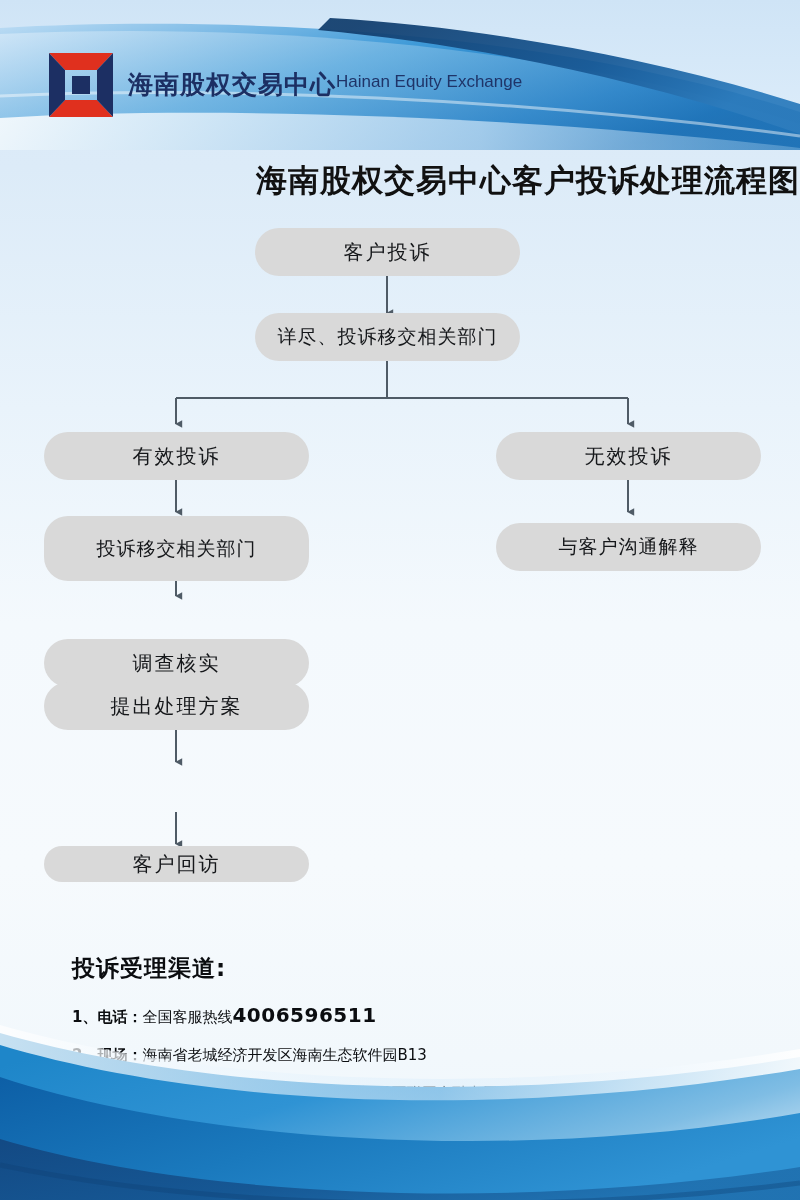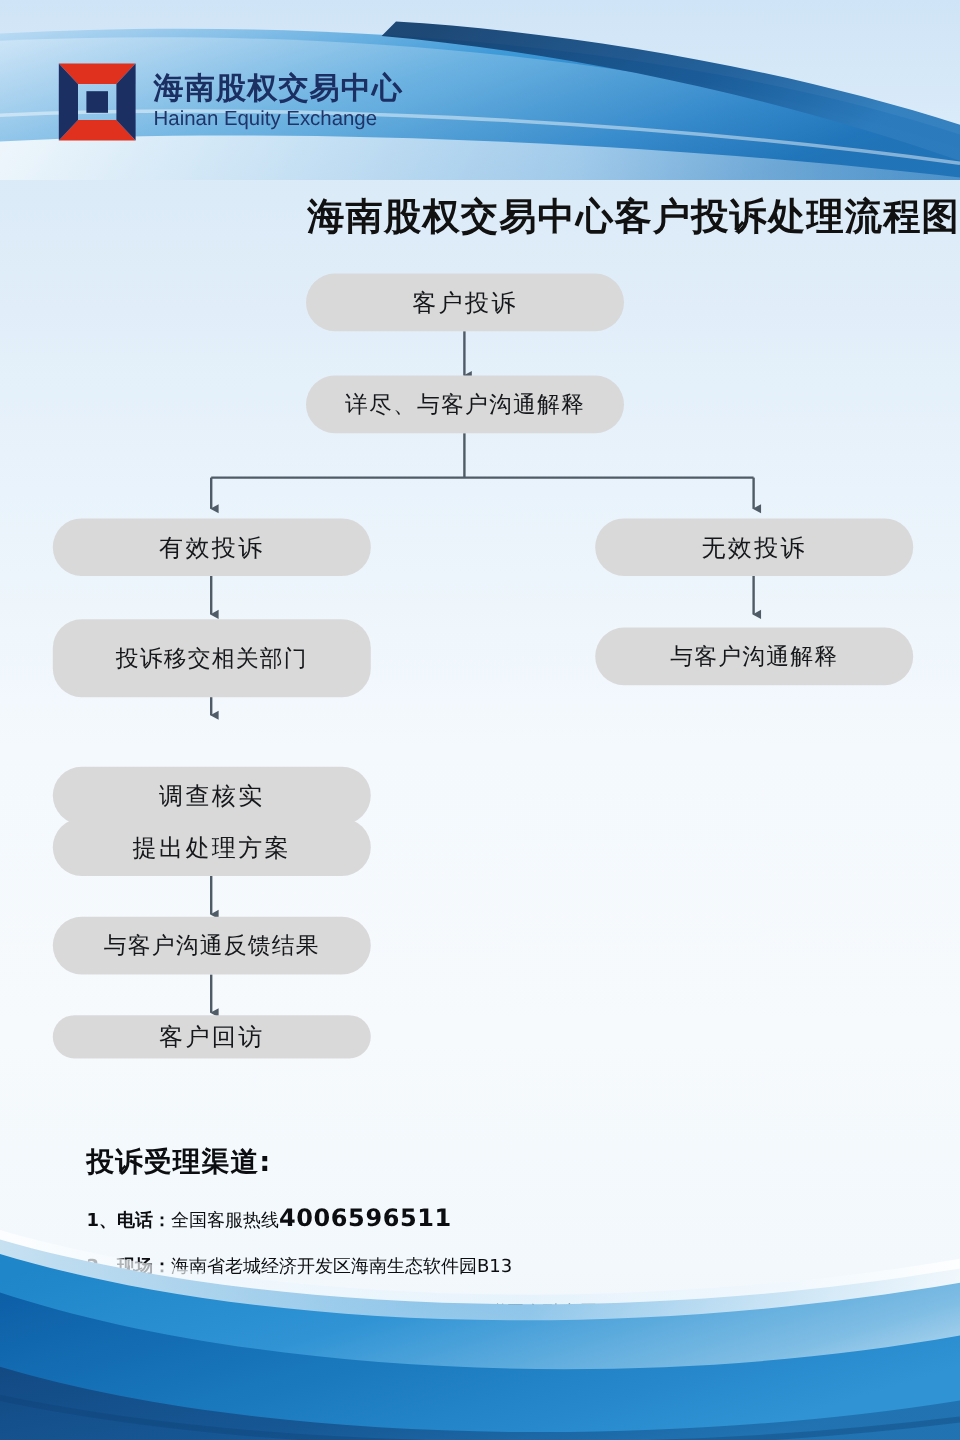--- a/index.html
+++ b/index.html
@@ -27,21 +27,21 @@
   }
   .hdr-svg{position:absolute;left:0;top:0;}
 
   .logo-wrap{
     position:absolute;left:48px;top:52px;
     display:flex;align-items:center;gap:14px;
   }
   .logo-mark{
     position:relative;width:66px;height:66px;flex:none;
   }
-  .logo-text{display:flex;flex-direction:column;justify-content:center;}
+  .logo-text{display:flex;flex-direction:row;justify-content:center;}
   .logo-cn{
     font-size:25px;font-weight:bold;color:#1c2f63;
     letter-spacing:1px;line-height:1.12;
     font-family:"DejaVu Sans","Liberation Sans",sans-serif;
   }
   .logo-en{
     font-size:17px;color:#1f3468;line-height:1.2;margin-top:1px;
     font-family:"Liberation Sans",sans-serif;
   }
 
@@ -177,21 +177,21 @@
       <line x1="628" y1="480" x2="628" y2="512" marker-end="url(#ah)"></line>
     </g>
   </svg>
 
   <div class="flow">
     <div class="node" style="left:255px;top:228px;width:265px;height:48px;">
       <span>客户投诉</span>
     </div>
 
     <div class="node wide" style="left:255px;top:313px;width:265px;height:48px;">
-      <span>详尽、与客户沟通解释</span>
+      <span>详尽、投诉移交相关部门</span>
     </div>
 
     <div class="node" style="left:44px;top:432px;width:265px;height:48px;">
       <span>有效投诉</span>
     </div>
 
     <div class="node" style="left:496px;top:432px;width:265px;height:48px;">
       <span>无效投诉</span>
     </div>
 
@@ -204,23 +204,20 @@
     </div>
 
     <div class="node" style="left:44px;top:599px;width:265px;height:48px;margin-top:40px;">
       <span>调查核实</span>
     </div>
 
     <div class="node" style="left:44px;top:682px;width:265px;height:48px;">
       <span>提出处理方案</span>
     </div>
 
-    <div class="node wide" style="left:44px;top:764px;width:265px;height:48px;">
-      <span>与客户沟通反馈结果</span>
-    </div>
 
     <div class="node" style="left:44px;top:846px;width:265px;height:36px;">
       <span>客户回访</span>
     </div>
   </div>
 
   <div class="channels">
     <div class="ch-head">投诉受理渠道:</div>
 
     <div class="ch-line">

